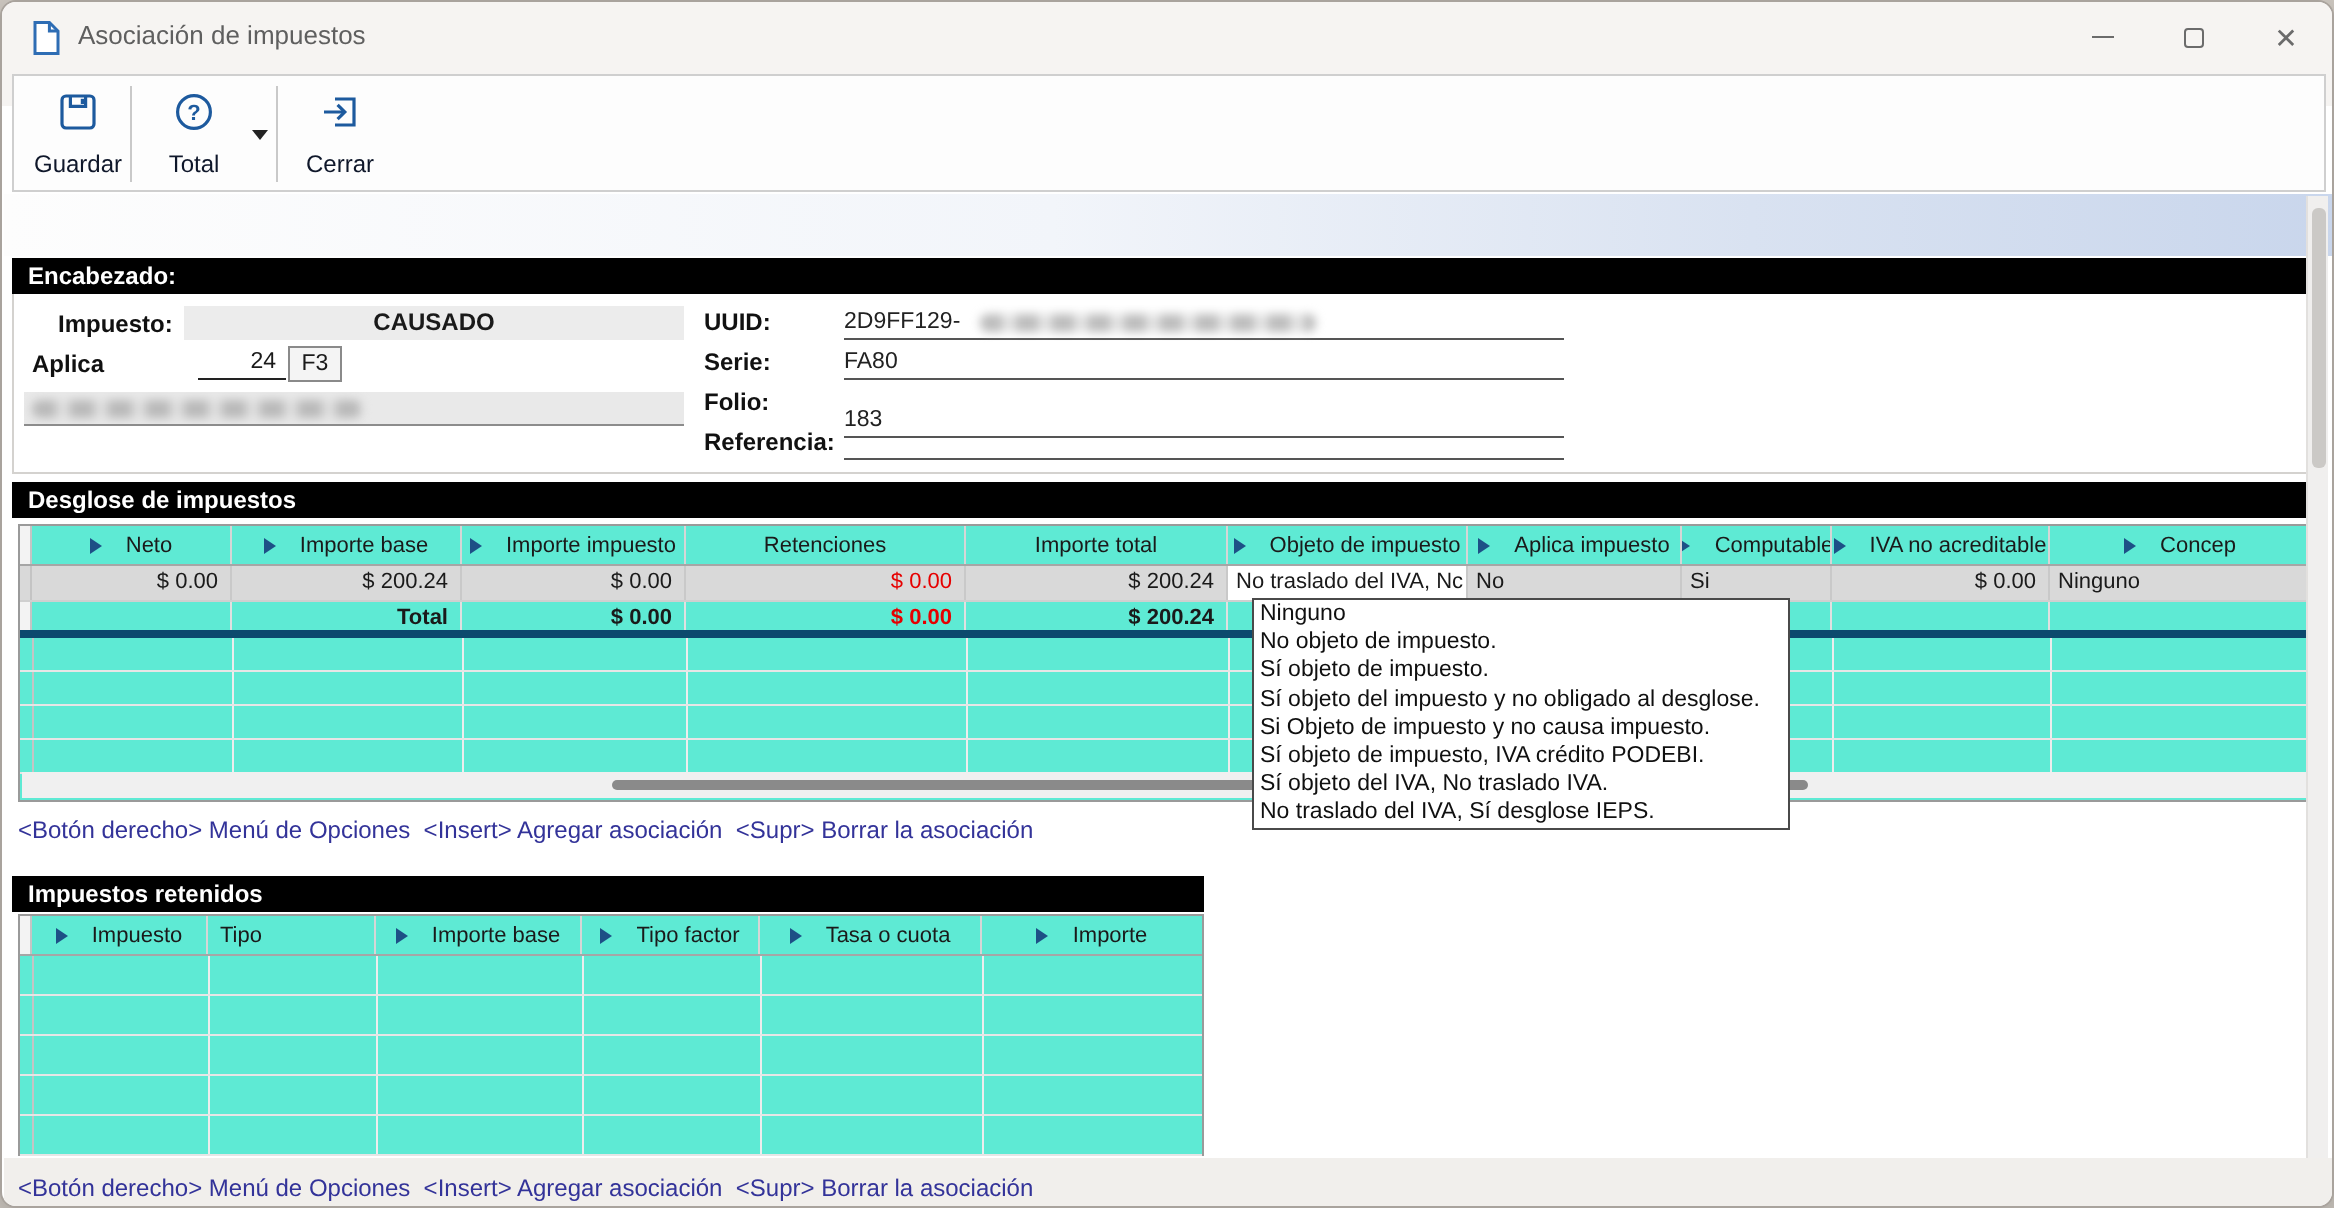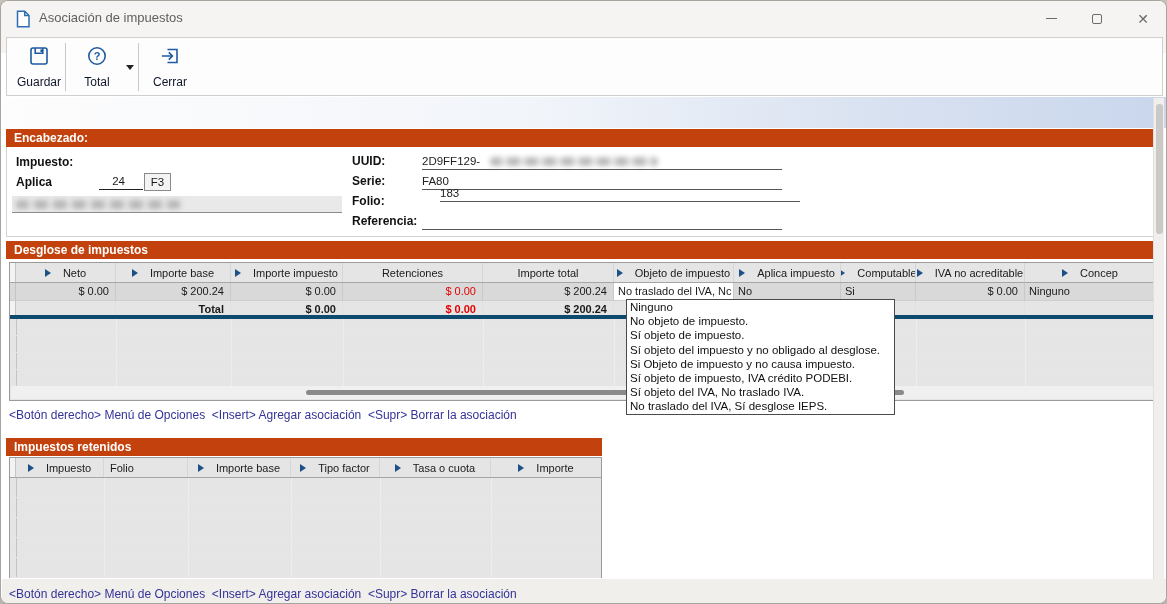--- a/index.html
+++ b/index.html
@@ -31,38 +31,38 @@
   .tb-guardar { left:7px; width:50px; }
   .tb-ayuda { left:64px; width:52px; }
   .tb-cerrar { left:138px; width:50px; }
   .tdivider { position:absolute; top:5px; height:48px; width:0; border-left:1px solid #c9c9c9; }
   .tdiv1 { left:58px; } .tdiv2 { left:131px; }
   .dd-arrow { position:absolute; left:119px; top:27px; width:0; height:0; border-left:4.5px solid transparent; border-right:4.5px solid transparent; border-top:5px solid #222; }
   
   .gradstrip { position:absolute; left:1px; top:96px; width:1165px; height:31px;
     background:linear-gradient(90deg,#fdfdfd 0%,#f2f5fa 45%,#d9e2f1 75%,#c9d6ec 100%); }
   
-  .navybar { position:absolute; height:18px; background:#c2410c; color:#ffffff; font-size:12px; font-weight:bold; line-height:18px; padding-left:8px; }
+  .navybar { position:absolute; height:18px; background:#000000; color:#ffffff; font-size:12px; font-weight:bold; line-height:18px; padding-left:8px; }
   .bar-enc { left:5px; top:128px; width:1157px; }
   .bar-des { left:5px; top:240px; width:1157px; }
   .bar-ret { left:5px; top:437px; width:596px; }
   
   .panel { position:absolute; left:5px; top:146px; width:1157px; height:90px; background:#ffffff; border:1px solid #d4d2cf; border-top:none; }
   .lbl { position:absolute; font-size:12px; font-weight:bold; color:#111; }
   .causado-box { position:absolute; left:85px; top:6px; width:250px; height:17px; background:#ececec; font-size:12px; font-weight:bold; text-align:center; line-height:17px; }
-  .cli-under { position:absolute; left:92px; top:26px; width:44px; height:17px; border-bottom:1.2px solid #222; font-size:11.5px; text-align:right; padding-right:18px; line-height:16px; }
+  .cli-under { position:absolute; left:92px; top:26px; width:44px; height:17px; border-bottom:1.2px solid #222; font-size:11.5px; text-align:right; padding-right:5px; line-height:16px; }
   .cli-tag { position:absolute; left:137px; top:26px; width:27px; height:18px; border:1px solid #8a8a8a; background:#f4f4f4; font-size:11.5px; text-align:center; line-height:16px; }
   .blurfield { position:absolute; left:5px; top:49px; width:330px; height:17px; background:#e9e9e9; border-bottom:1.2px solid #8c8c8c; overflow:hidden; }
   .blurblob { position:absolute; left:4px; top:4px; height:9px; border-radius:4px; filter:blur(2.5px);
     background:repeating-linear-gradient(90deg,#b9b9b9 0 12px,#dddddd 12px 19px); }
   .hline { position:absolute; left:415px; width:360px; height:17px; border-bottom:1.1px solid #555; font-size:11.5px; line-height:16px; color:#222; }
   .uuidblur { position:absolute; left:68px; top:4px; width:168px; height:9px; border-radius:4px; filter:blur(2.5px);
     background:repeating-linear-gradient(90deg,#bdbdbd 0 11px,#e3e3e3 11px 18px); }
   
-  .tbl { position:absolute; background:#e5e5e5; border:1px solid #9a9a9a; font-size:11px; }
+  .tbl { position:absolute; background:#5eead4; border:1px solid #9a9a9a; font-size:11px; }
   .tbl1 { left:8px; top:261px; width:1147px; height:139px; }
   .tbl2 { left:8px; top:456px; width:593px; height:121px; }
   .trow { display:flex; width:100%; }
   .gut { width:6px; border-right:1px solid #c4c4c4; background:#f3f3f3; flex:none; }
   .hrow { height:20px; border-bottom:1px solid #a6a6a6; }
   .hcell { display:flex; align-items:center; justify-content:center; border-right:1px solid #d6d6d6; overflow:hidden; white-space:nowrap; color:#1a1a1a; flex:none; }
   .arr { width:0; height:0; border-top:4px solid transparent; border-bottom:4px solid transparent; border-left:6px solid #1d5086; margin-right:12px; flex:none; }
   .drow { height:18px; border-bottom:1px solid #cfcfcf; }
   .dcell { border-right:1px solid #c9c9c9; overflow:hidden; white-space:nowrap; line-height:17px; flex:none; }
   .selrow { background:#d9d9d9; }
@@ -166,33 +166,34 @@
           </svg>
       </span>
       <span class="tlabel">Cerrar</span>
     </div>
   </div>
 
   <div class="gradstrip"></div>
 
   <div class="navybar bar-enc">Encabezado:</div>
   <div class="panel">
-    <span class="lbl" style="left:9px; top:8px;">Impuesto:</span>
+    <span class="lbl" style="left:22px; top:8px;">Impuesto:</span>
+    <div class="causado-box">CAUSADO</div>
     <span class="lbl" style="left:9px; top:28px;">Aplica</span>
     <div class="cli-under">24</div>
     <div class="cli-tag">F3</div>
     <div class="blurfield">
       <div class="blurblob" style="width:165px;"></div>
     </div>
     <span class="lbl" style="left:345px; top:7px;">UUID:</span>
     <div class="hline" style="top:6px;"><span>2D9FF129-</span><span class="uuidblur"></span></div>
     <span class="lbl" style="left:345px; top:27px;">Serie:</span>
     <div class="hline" style="top:26px;">FA80</div>
     <span class="lbl" style="left:345px; top:47px;">Folio:</span>
-    <div class="hline" style="top:38px;margin-left:18px;">183</div>
+    <div class="hline" style="top:55px;">183</div>
     <span class="lbl" style="left:345px; top:67px;">Referencia:</span>
     <div class="hline" style="top:66px;"></div>
   </div>
 
   <div class="navybar bar-des">Desglose de impuestos</div>
   <div class="tbl tbl1">
     <div class="trow hrow">
       <div class="gut"></div>
       <div class="hcell dc0">
           <span class="arr"></span>
@@ -283,21 +284,21 @@
 
   <div class="navybar bar-ret">Impuestos retenidos</div>
   <div class="tbl tbl2">
     <div class="trow hrow">
       <div class="gut"></div>
       <div class="hcell rc0">
           <span class="arr"></span>
           <span>Impuesto</span>
         </div>
       <div class="hcell rc1" style="justify-content:flex-start; padding-left:6px;">
-          <span>Folio</span>
+          <span>Tipo</span>
         </div>
       <div class="hcell rc2">
           <span class="arr"></span>
           <span>Importe base</span>
         </div>
       <div class="hcell rc3">
           <span class="arr"></span>
           <span>Tipo factor</span>
         </div>
       <div class="hcell rc4">

